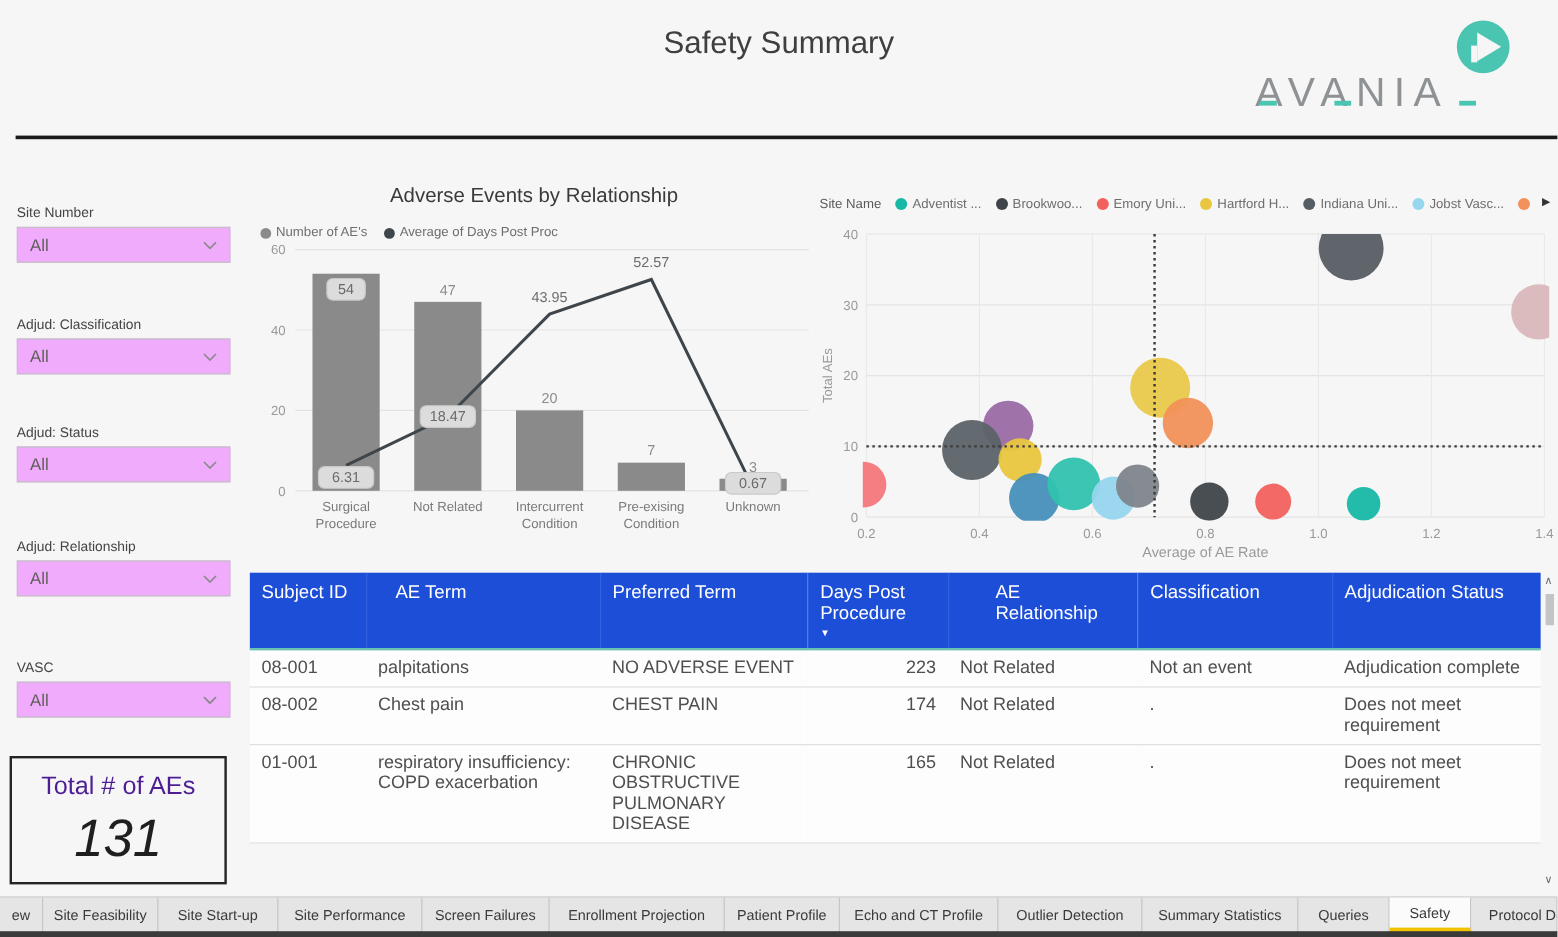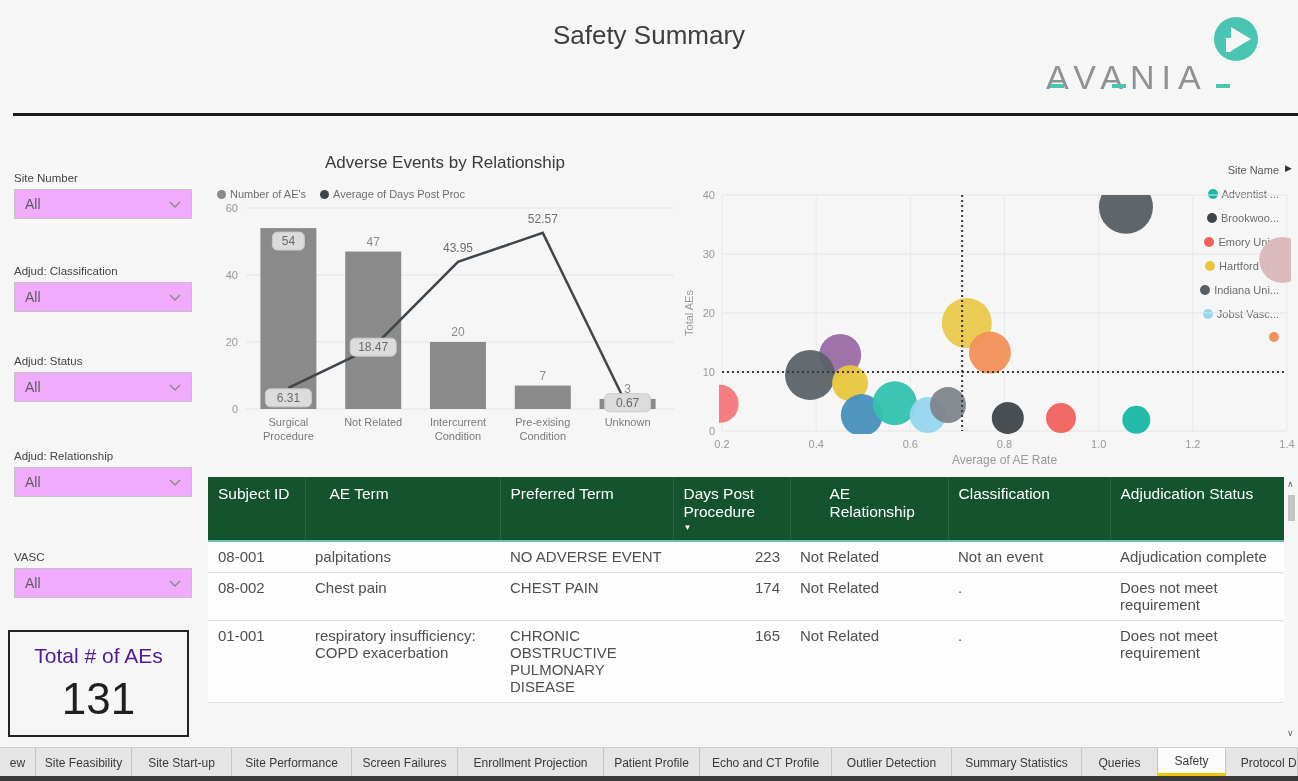--- a/index.html
+++ b/index.html
@@ -14,37 +14,37 @@
 
   
   .filter-block { left:14px; width:178px; }
   .filter-label { font-size:11.5px; color:#444; margin-bottom:5px; }
   .dropdown { width:178px; height:30px; background:#f0abfc; border:1px solid #C2C2C2; display:flex; align-items:center; justify-content:space-between; padding:0 10px; cursor:pointer; }
   .dropdown span { font-size:14px; color:#605E5C; }
 
   
   .kpi { left:8px; top:630px; width:181px; height:107px; border:2px solid #252423; text-align:center; }
   .kpi-title { margin-top:12px; font-size:21px; color:#4c1d95; }
-  .kpi-value { margin-top:6px; font-size:44px; color:#1F1F1F; }
+  .kpi-value { margin-top:6px; font-size:44px; color:#1F1F1F;font-style:italic; }
 
   
   .combo-title { top:153px; left:212px; width:466px; text-align:center; font-size:17px; color:#3A3A3A; }
   .combo-legend { top:188px; left:217px; display:flex; gap:14px; align-items:center; }
   .legend-item { display:flex; align-items:center; gap:4px; font-size:11px; color:#6E6E6E; }
   .legend-dot { width:9px; height:9px; border-radius:50%; display:inline-block; }
 
   
-  .scatter-legend { top:164px; left:683px; width:596px; display:flex; gap:12px; align-items:flex-end; overflow:hidden; white-space:nowrap;flex-direction:column; }
+  .scatter-legend { top:164px; left:683px; width:596px; display:flex; gap:12px; align-items:center; overflow:hidden; white-space:nowrap; }
   .scatter-legend .lt { font-size:11px; color:#5A5A5A; }
   .legend-pager { top:163px; left:1285px; font-size:9px; color:#333; cursor:pointer; }
 
   
   .table-wrap { left:208px; top:477px; width:1076px; height:264px; overflow:hidden; }
   table { border-collapse:collapse; table-layout:fixed; width:1076px; }
-  thead th { background:#14532d; color:#fff; font-weight:400; font-size:15.5px; text-align:left; vertical-align:top; padding:8px 10px; height:57px; border-left:1px solid rgba(255,255,255,0.10); border-bottom:2px solid #69C2B1; }
+  thead th { background:#1d4ed8; color:#fff; font-weight:400; font-size:15.5px; text-align:left; vertical-align:top; padding:8px 10px; height:57px; border-left:1px solid rgba(255,255,255,0.10); border-bottom:2px solid #69C2B1; }
   thead th:first-child { border-left:none; }
   tbody td { font-size:15px; color:#4F4F4F; padding:6px 10px 7px; border-bottom:1px solid #E0E0E0; vertical-align:top; background:#FDFDFD; }
   .num { text-align:right; }
   .sort-arrow { display:block; font-size:8px; color:#fff; margin-top:2px; }
 
   
   .tscroll-up   { left:1287px; top:479px;  font-size:9px; color:#666; cursor:pointer; }
   .tscroll-dn   { left:1287px; top:728px;  font-size:9px; color:#666; cursor:pointer; }
   .tscroll-thumb{ left:1288px; top:495px; width:7px; height:26px; background:#C4C4C4; cursor:pointer; }
 

